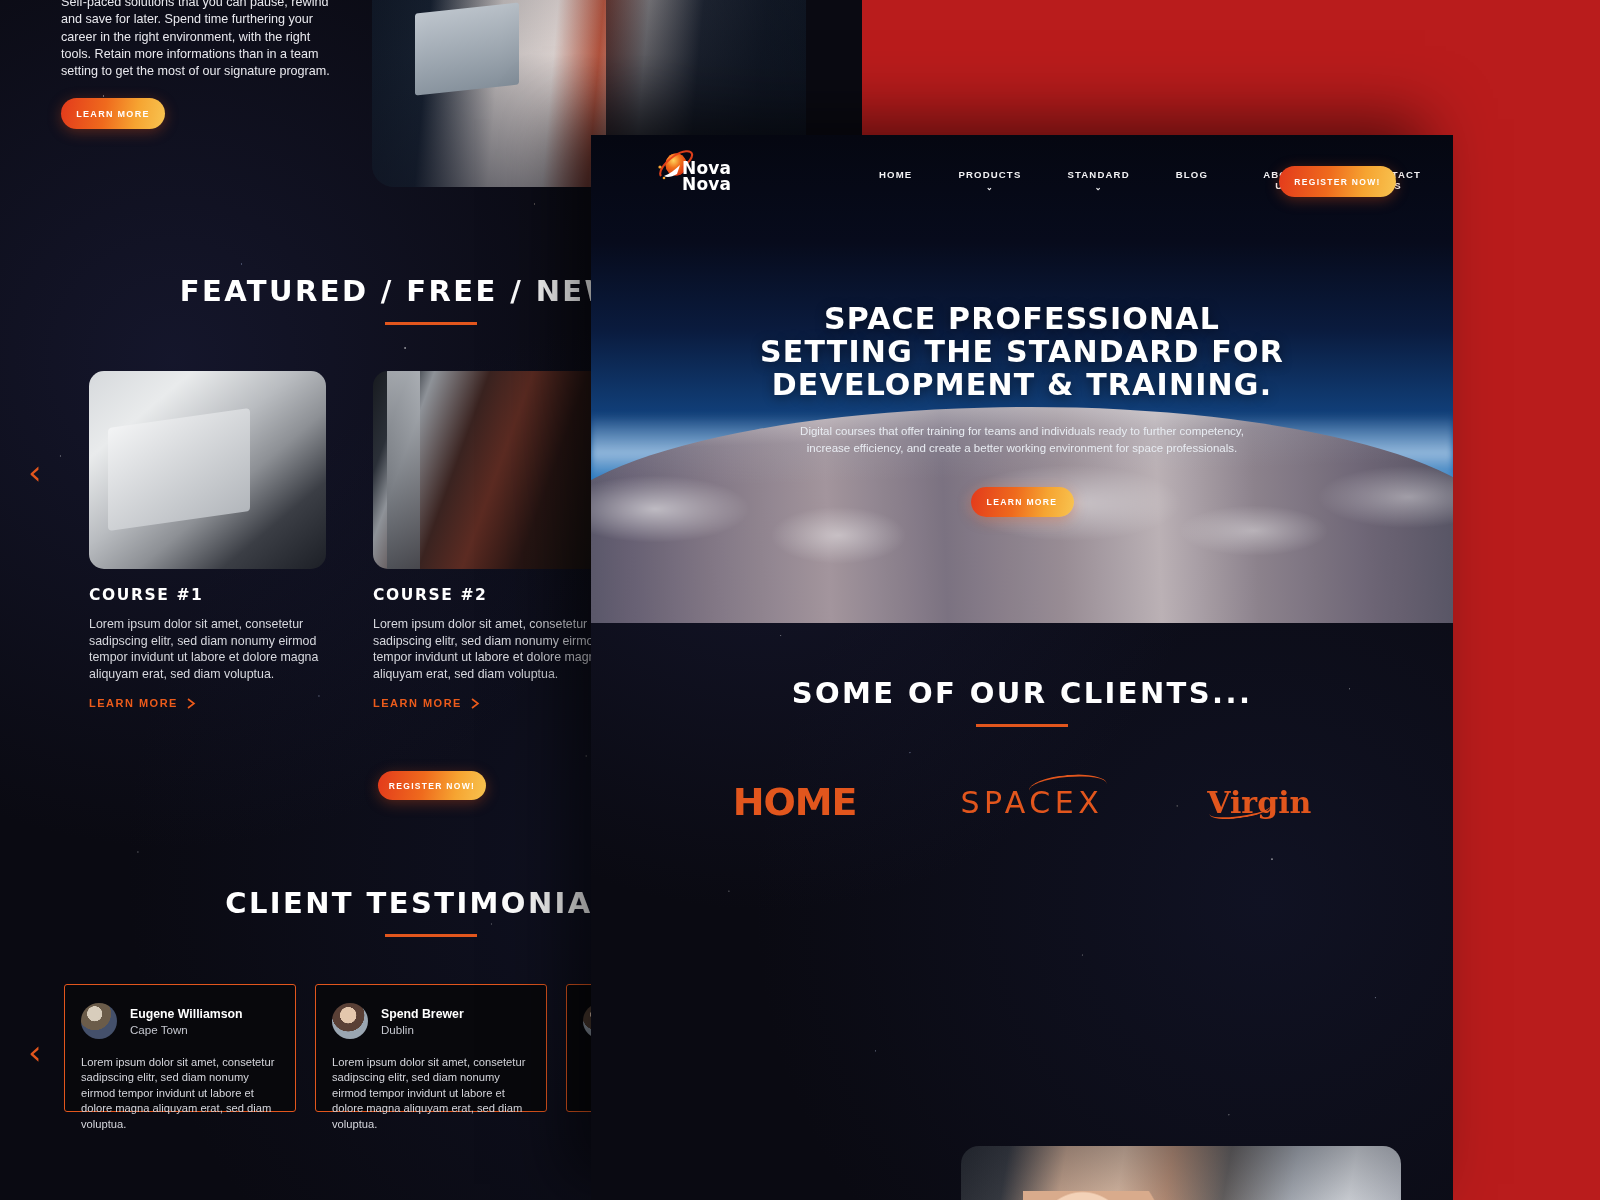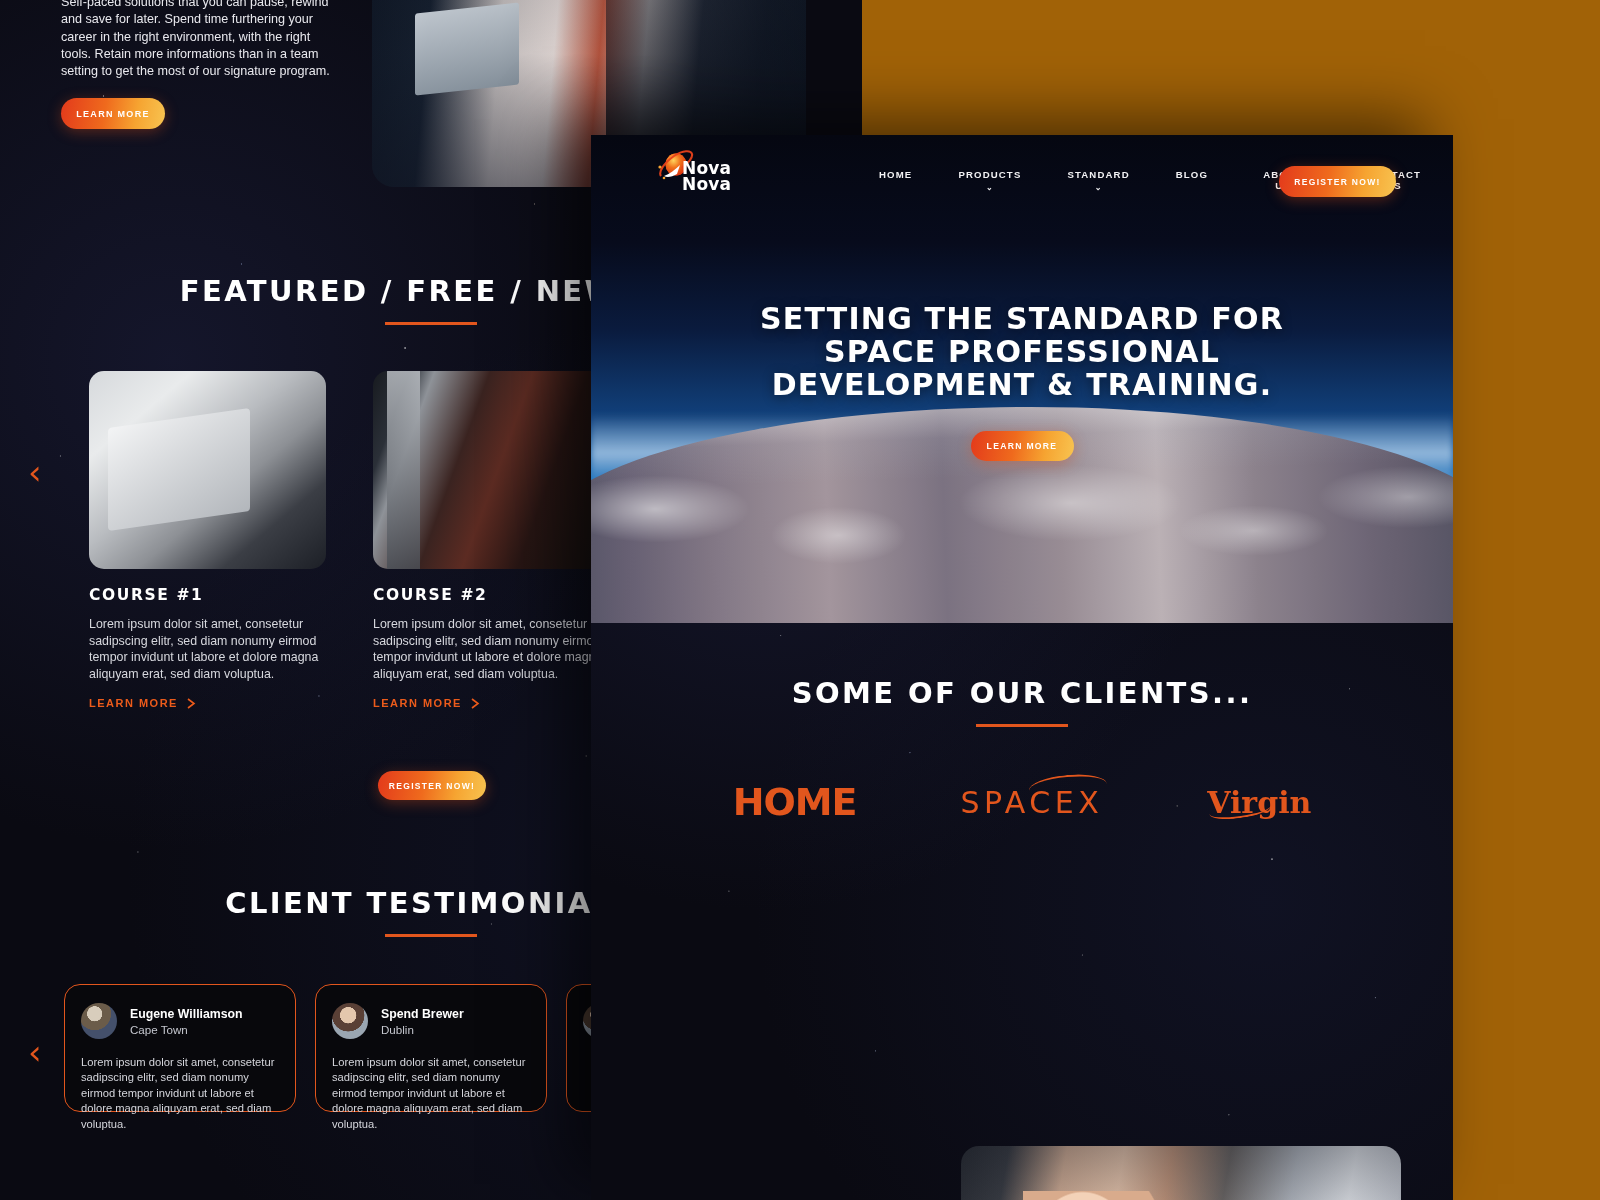--- a/index.html
+++ b/index.html
@@ -2,21 +2,21 @@
 <html><head>
 <meta charset="utf-8">
 <style>
   * { box-sizing: border-box; margin: 0; padding: 0; }
   html, body {
     width: 1600px; height: 1200px;
     background: #efefef;
     font-family: "Liberation Sans", sans-serif;
     overflow: hidden;
   }
-  .canvas { position: relative; width: 1600px; height: 1200px; background: #a16207; overflow: hidden; }
+  .canvas { position: relative; width: 1600px; height: 1200px; background: #b91c1c; overflow: hidden; }
 
   
   .starfield {
     background-color: #0a0a12;
     background-image:
       radial-gradient(1px 1px at 12% 8%, rgba(255,255,255,.75), transparent),
       radial-gradient(1px 1px at 28% 22%, rgba(190,210,255,.6), transparent),
       radial-gradient(1px 1px at 44% 6%, rgba(255,255,255,.5), transparent),
       radial-gradient(1px 1px at 62% 17%, rgba(255,235,215,.55), transparent),
       radial-gradient(1px 1px at 81% 11%, rgba(255,255,255,.6), transparent),
@@ -105,21 +105,21 @@
   .course-desc { margin-top:12px; color:#d7d8de; font-size:12.4px; line-height:16.6px; }
   .course-link { margin-top:15px; color:#ec5b1b; font-size:11px; font-weight:700;
                  letter-spacing:1.5px; display:flex; align-items:center; gap:9px; cursor:pointer; }
   .course-link svg { width:9px; height:11px; }
 
   .btn-register-bg { position:absolute; left:378px; top:771px; width:108px; height:29px; font-size:8.5px; }
 
   .bg-testi-title { position:absolute; left:0; top:886px; width:862px; white-space:nowrap; }
 
   .testi-row { position:absolute; left:64px; top:984px; display:flex; gap:19px; }
-  .testi-card { width:232px; height:128px; border:1.3px solid #e2561d; border-radius:16px;
+  .testi-card { width:232px; height:128px; border:1.3px solid #e2561d; border-radius:3px;
                 background:#08080c; padding:18px 16px 0 16px; }
   .testi-head { display:flex; align-items:center; gap:13px; }
   .avatar { width:36px; height:36px; border-radius:50%; flex:none; overflow:hidden; }
   .av1 { background: radial-gradient(circle at 38% 30%, #d8cdbc 0 22%, #6b5c4a 23% 48%, #44506b 49% 100%); }
   .av2 { background: radial-gradient(circle at 45% 34%, #e4c7ad 0 26%, #5a4036 27% 52%, #9aa6b2 53% 100%); }
   .av3 { background: radial-gradient(circle at 42% 32%, #dec3ac 0 24%, #4b3a30 25% 50%, #8b94a0 51% 100%); }
   .testi-name { color:#fff; font-size:12.3px; font-weight:700; }
   .testi-loc { color:#c5c7cf; font-size:11.6px; margin-top:2px; }
   .testi-body { margin-top:16px; color:#d5d6dc; font-size:11.2px; line-height:15.4px; }
 
@@ -322,24 +322,25 @@
     <div class="ov-inner">
 
       <div class="ov-hero">
         <div class="ov-hero-bg"></div>
         <div class="ov-hero-glow"></div>
         <div class="ov-hero-earth"></div>
         <div class="ov-hero-clouds"></div>
 
         <div class="hero-content">
           <div class="hero-title">
+            <div>SPACE PROFESSIONAL</div>
             <div>SETTING THE STANDARD FOR</div>
-            <div>SPACE PROFESSIONAL</div>
             <div>DEVELOPMENT &amp; TRAINING.</div>
           </div>
+          <div class="hero-sub">Digital courses that offer training for teams and individuals ready to further competency, increase efficiency, and create a better working environment for space professionals.</div>
           <div style="display:flex;justify-content:center;">
             <div class="btn-pill btn-learn-hero">LEARN MORE</div>
           </div>
         </div>
       </div>
 
       <div class="ov-header">
         <div class="logo">
           <svg class="logo-planet" viewBox="0 0 38 34">
             <ellipse cx="20" cy="14.5" rx="10.5" ry="11" fill="#e8411a"></ellipse>

